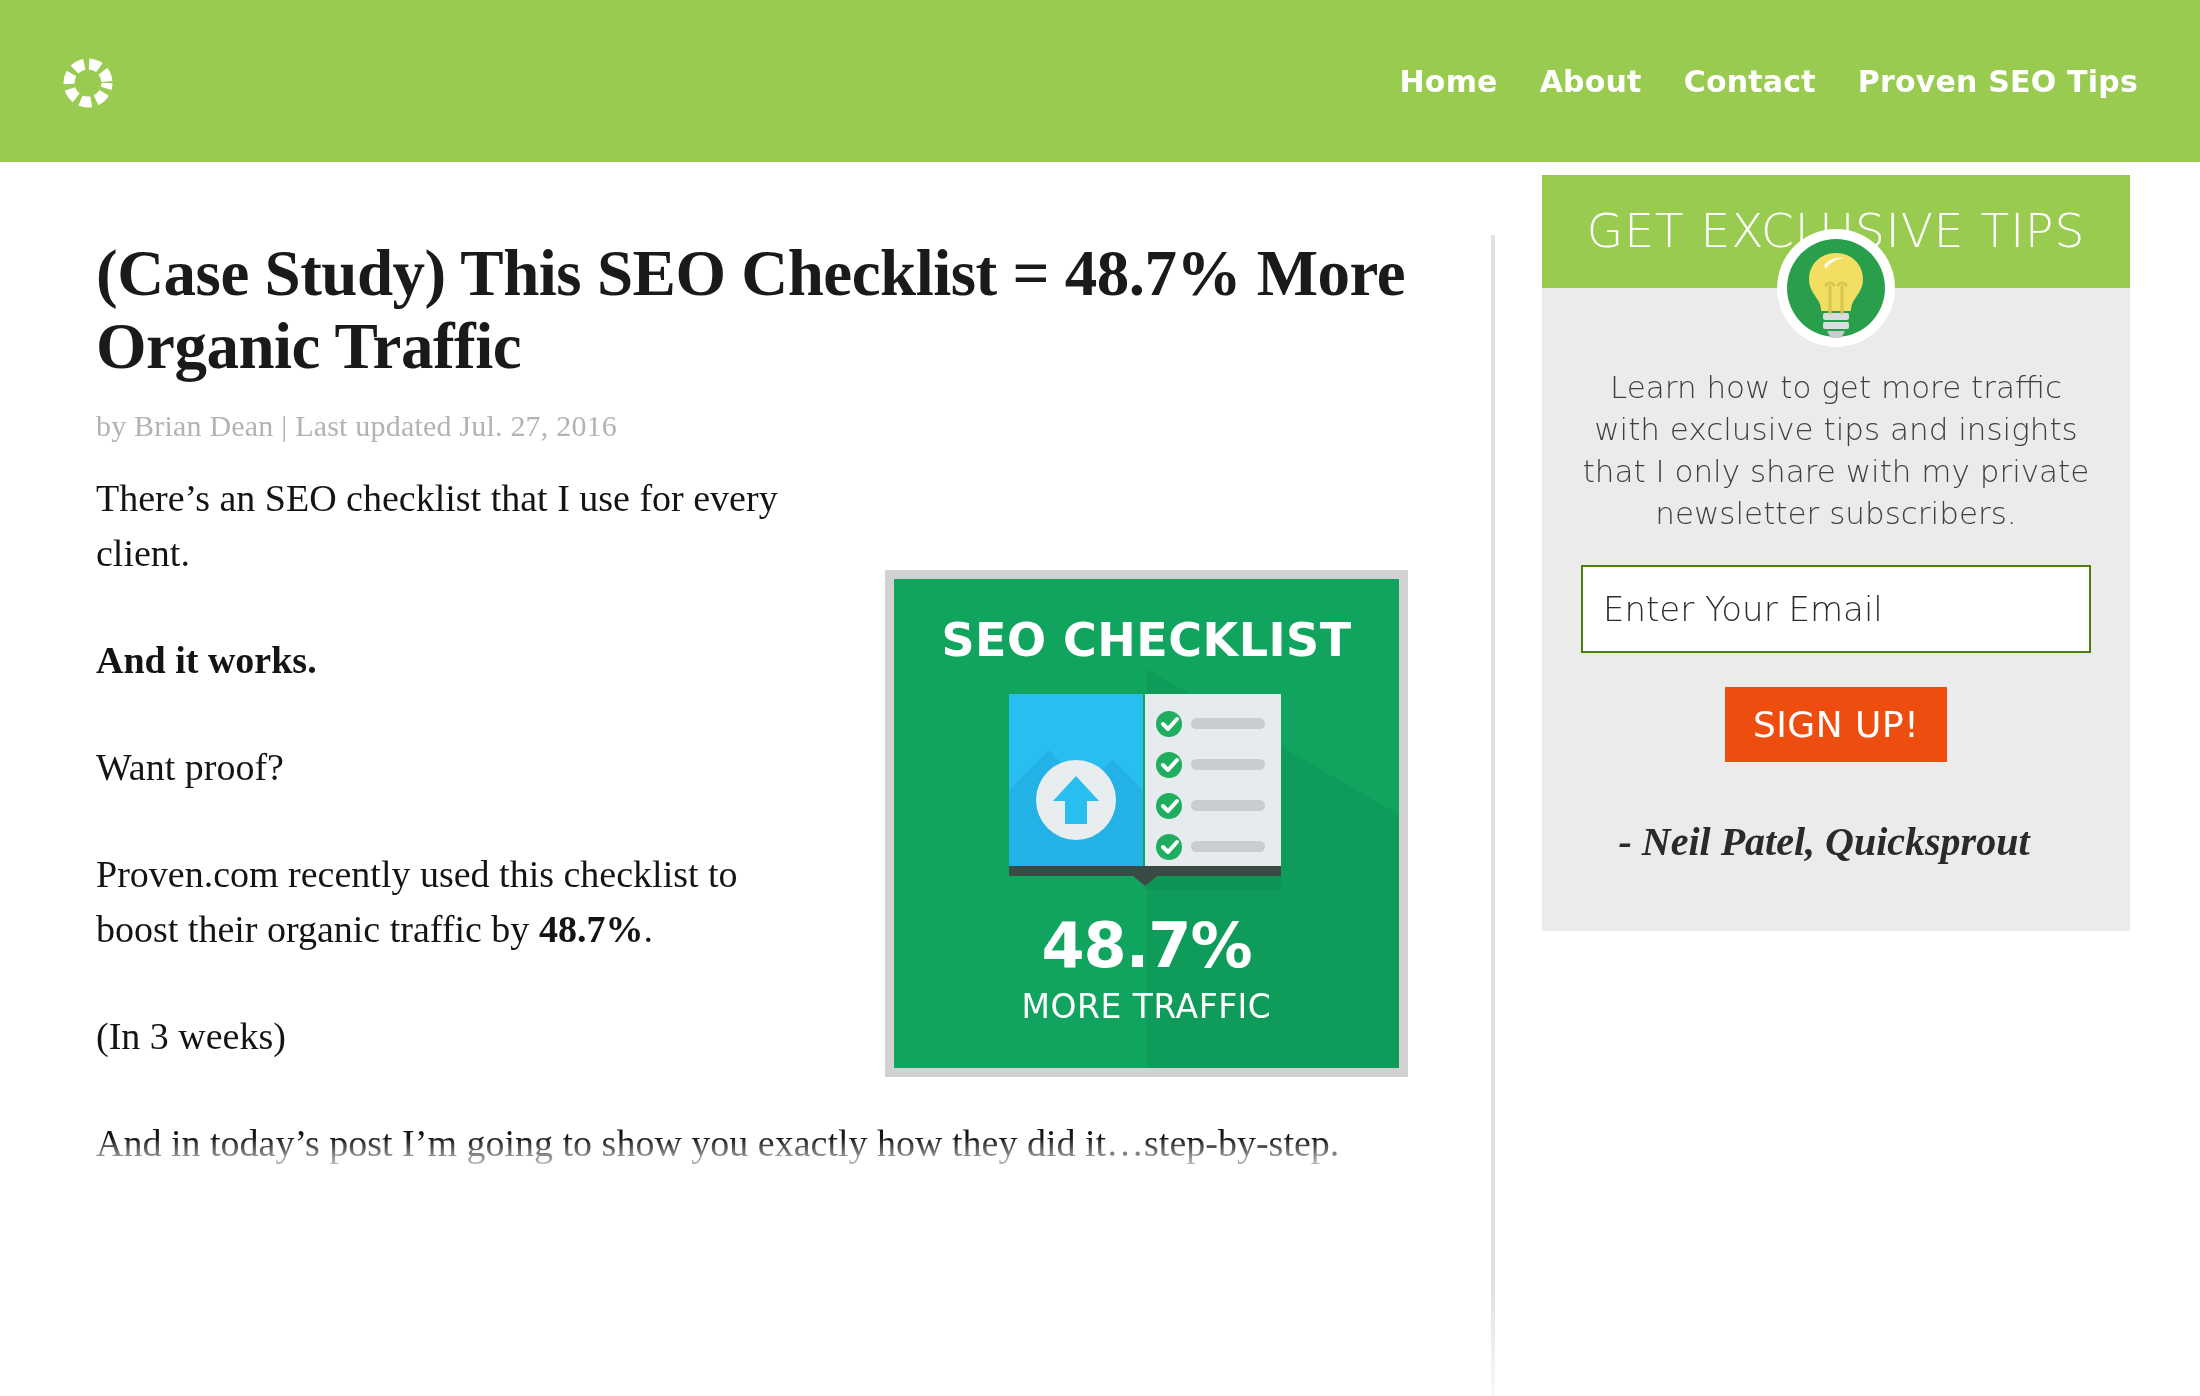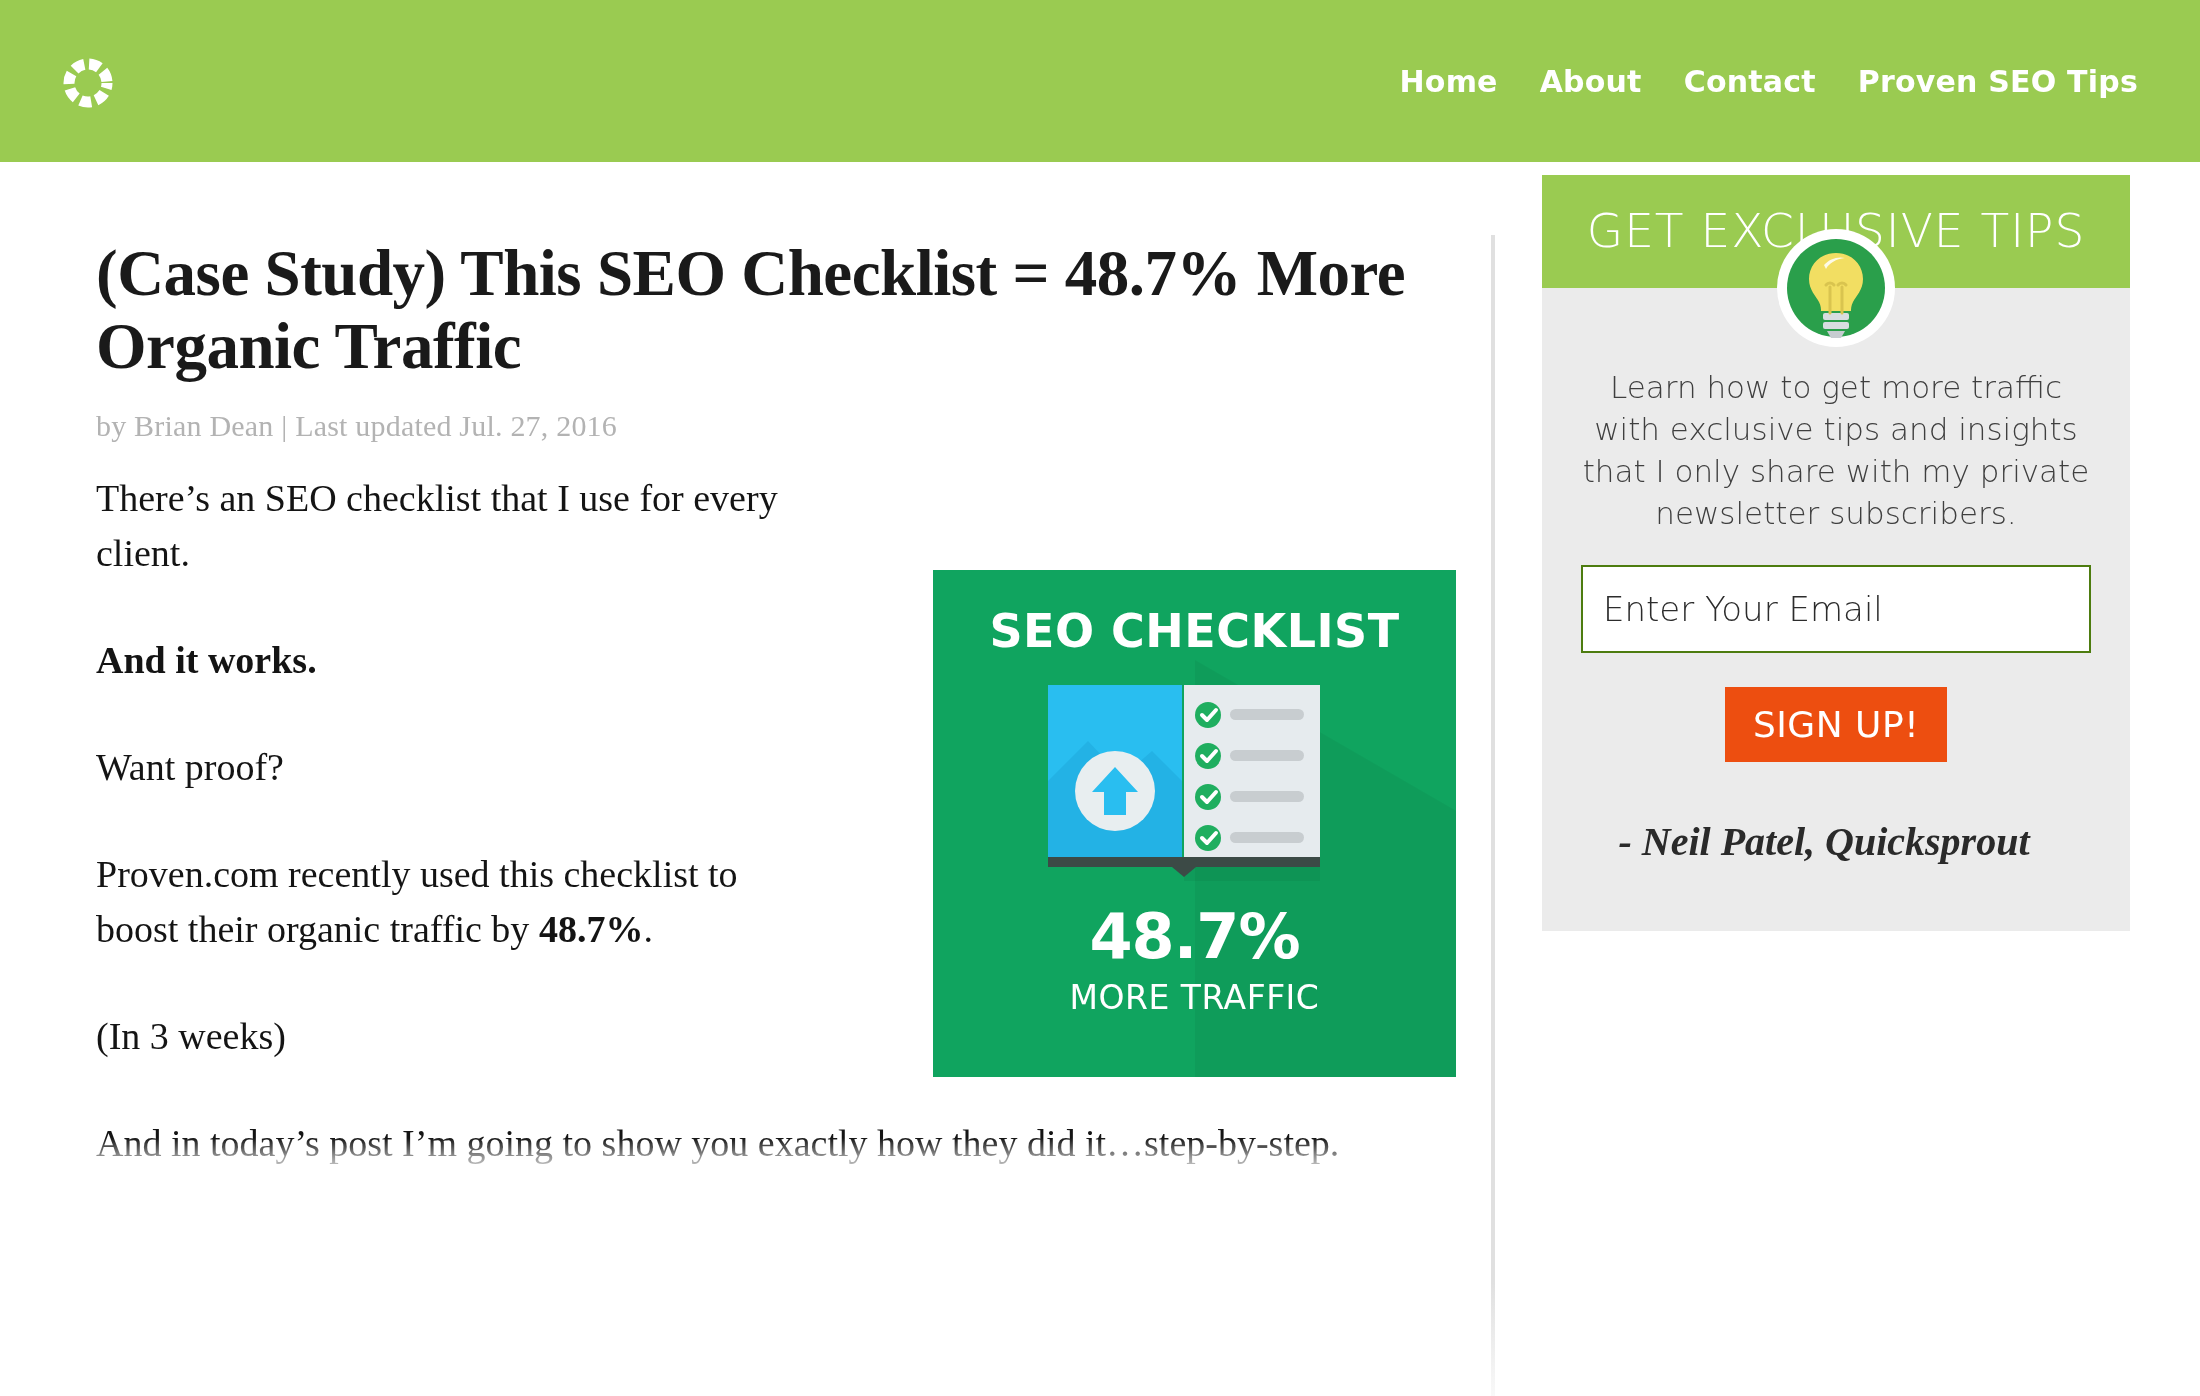--- a/index.html
+++ b/index.html
@@ -128,21 +128,21 @@
   }
 
   
   .featured-image {
     position: absolute;
     left: 789px;
     top: 333px;
     width: 523px;
     height: 507px;
     background: #d2d2d2;
-    margin-left: 48px;
+    padding: 9px;
   }
   .fi-inner {
     position: relative;
     width: 100%;
     height: 100%;
     background: #16a765;
     background: #10a45f;
     overflow: hidden;
   }
   .fi-shade {

